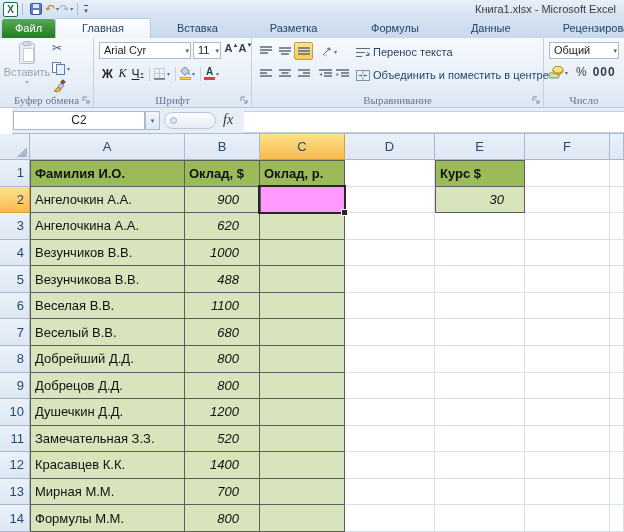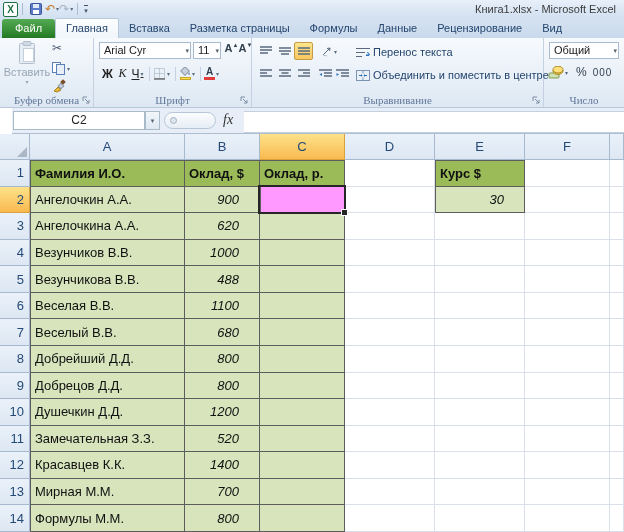--- a/index.html
+++ b/index.html
@@ -15,21 +15,21 @@
   .qbtn .dd{font-size:6px;color:#5d7083;margin-left:1px;}
   .qbtn.gray{color:#a7b2bf;}
   .save-ic{margin:0 3px;}
   .qat-custom{display:inline-block;font-size:7px;color:#44546a;border-top:1px solid #44546a;line-height:7px;padding-top:1px;margin-left:2px;}
   .wtitle{margin-left:auto;margin-right:8px;font-size:11px;color:#3b3b3b;}
   
   .tabrow{position:absolute;left:0;top:18px;width:624px;height:20px;
     background:linear-gradient(#d5e2f1,#c9d9ec);display:flex;align-items:flex-end;}
   .file-tab{height:19px;line-height:19px;padding:0 13px;background:linear-gradient(#54ab54,#237a23);
     color:#fff;font-size:11px;border-radius:3px 3px 0 0;margin-left:2px;}
-  .rtab{height:19px;line-height:19px;padding:0 10px;font-size:11px;color:#24456e;}
+  .rtab{height:19px;line-height:19px;padding:0 26px;font-size:11px;color:#24456e;}
   .rtab.active{background:linear-gradient(#fbfdfe,#f1f6fb);border:1px solid #b9c9dd;border-bottom:none;
     border-radius:2px 2px 0 0;color:#24456e;}
   
   .ribbon{position:absolute;left:0;top:38px;width:624px;height:70px;
     background:linear-gradient(#f7fafd,#e9f0f8 55%,#dde8f3);border-bottom:1px solid #b9c7da;box-sizing:border-box;}
   .group{position:absolute;top:0;height:69px;border-right:1px solid #c3d1e2;box-sizing:border-box;}
   .g-clip{left:0;width:94px;}
   .g-font{left:94px;width:158px;}
   .g-align{left:252px;width:292px;}
   .g-num{left:544px;width:80px;border-right:none;}
@@ -68,21 +68,21 @@
   .al-btn{position:absolute;width:17px;height:16px;border:1px solid transparent;border-radius:2px;
     display:flex;align-items:center;justify-content:center;}
   .al-btn.on{background:linear-gradient(#fde58c,#fbc85f);border-color:#c49c48;}
   .txt-btn{position:absolute;display:flex;align-items:center;font-size:11px;color:#24456e;white-space:nowrap;}
   .txt-btn .dd{font-size:6px;color:#5d7083;margin-left:3px;}
   .txt-btn svg{margin-right:3px;}
   
   .num-row{position:absolute;left:4px;top:27px;display:flex;align-items:center;}
   .num-row .dd{font-size:6px;color:#5d7083;margin:0 2px 0 1px;}
   .pct{font-size:12px;color:#33414f;margin:0 6px;}
-  .thou{font-size:10px;font-weight:normal;color:#33414f;letter-spacing:1px;}
+  .thou{font-size:12px;font-weight:bold;color:#33414f;letter-spacing:1px;}
   
   .fbar{position:absolute;left:12px;top:108px;width:624px;height:26px;background:#e7eef7;border-bottom:1px solid #aebdd0;box-sizing:border-box;}
   .namebox{position:absolute;left:1px;top:3px;width:132px;height:19px;background:#fff;border:1px solid #a9bac9;
     box-sizing:border-box;font-size:12px;color:#222;text-align:center;line-height:17px;}
   .nb-dd{position:absolute;left:133px;top:3px;width:15px;height:19px;background:linear-gradient(#f2f6fb,#dfe8f2);
     border:1px solid #a9bac9;box-sizing:border-box;text-align:center;font-size:7px;color:#55646f;line-height:17px;}
   .pill{position:absolute;left:152px;top:4px;width:52px;height:17px;border-radius:9px;
     background:linear-gradient(#fcfdfe,#e6edf5);border:1px solid #b7c6d6;box-sizing:border-box;}
   .pill .dot{position:absolute;left:5px;top:4px;width:7px;height:7px;border-radius:50%;
     background:#dde6ee;border:1px solid #9fb1c1;box-sizing:border-box;}

